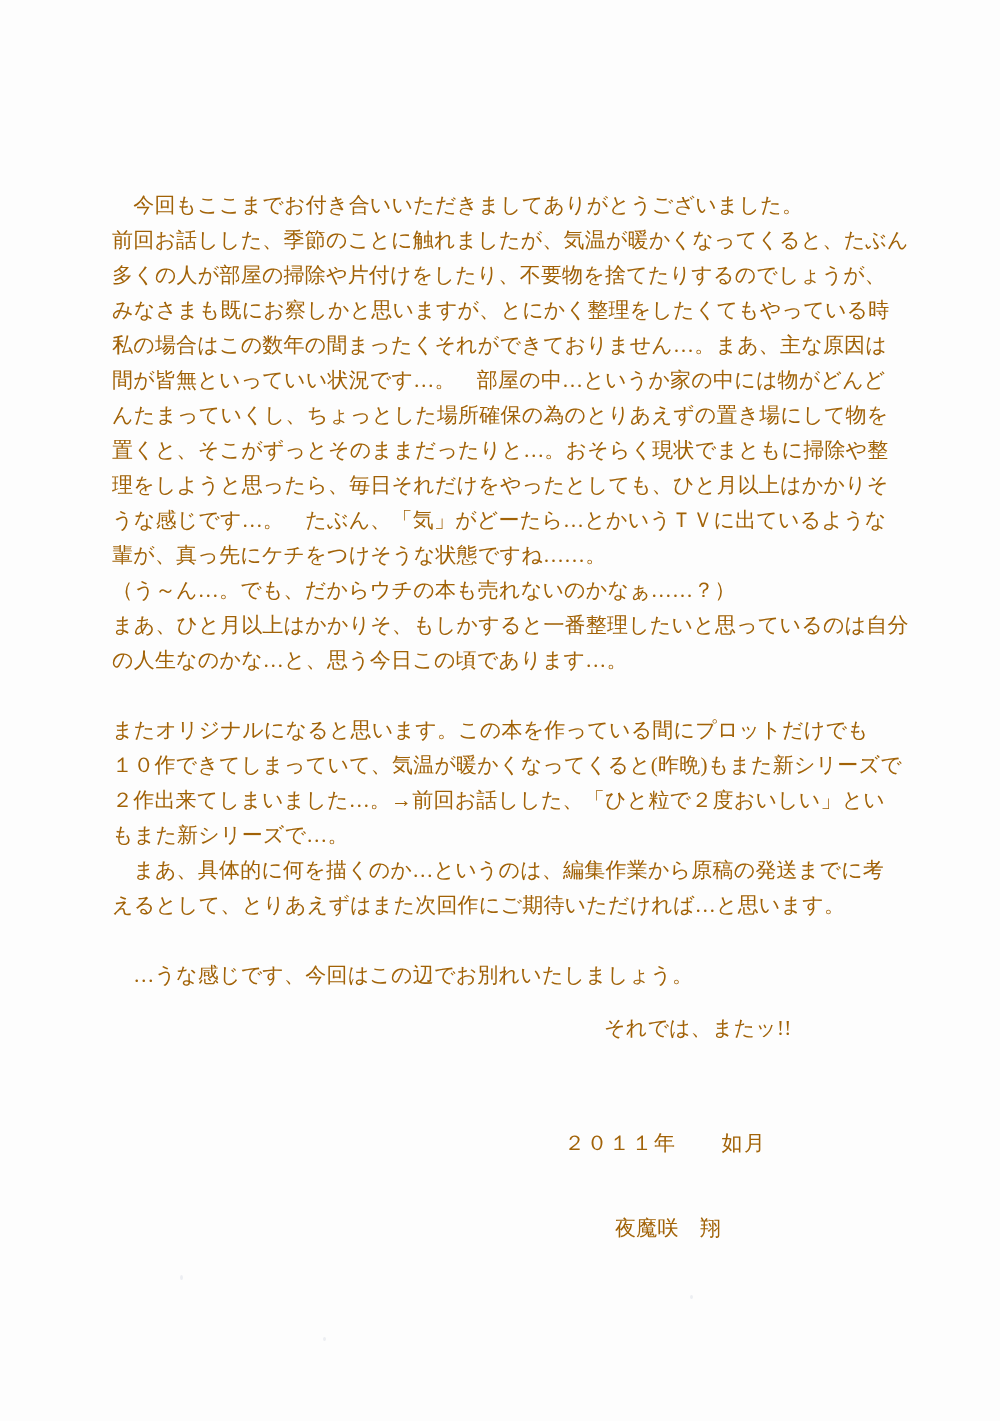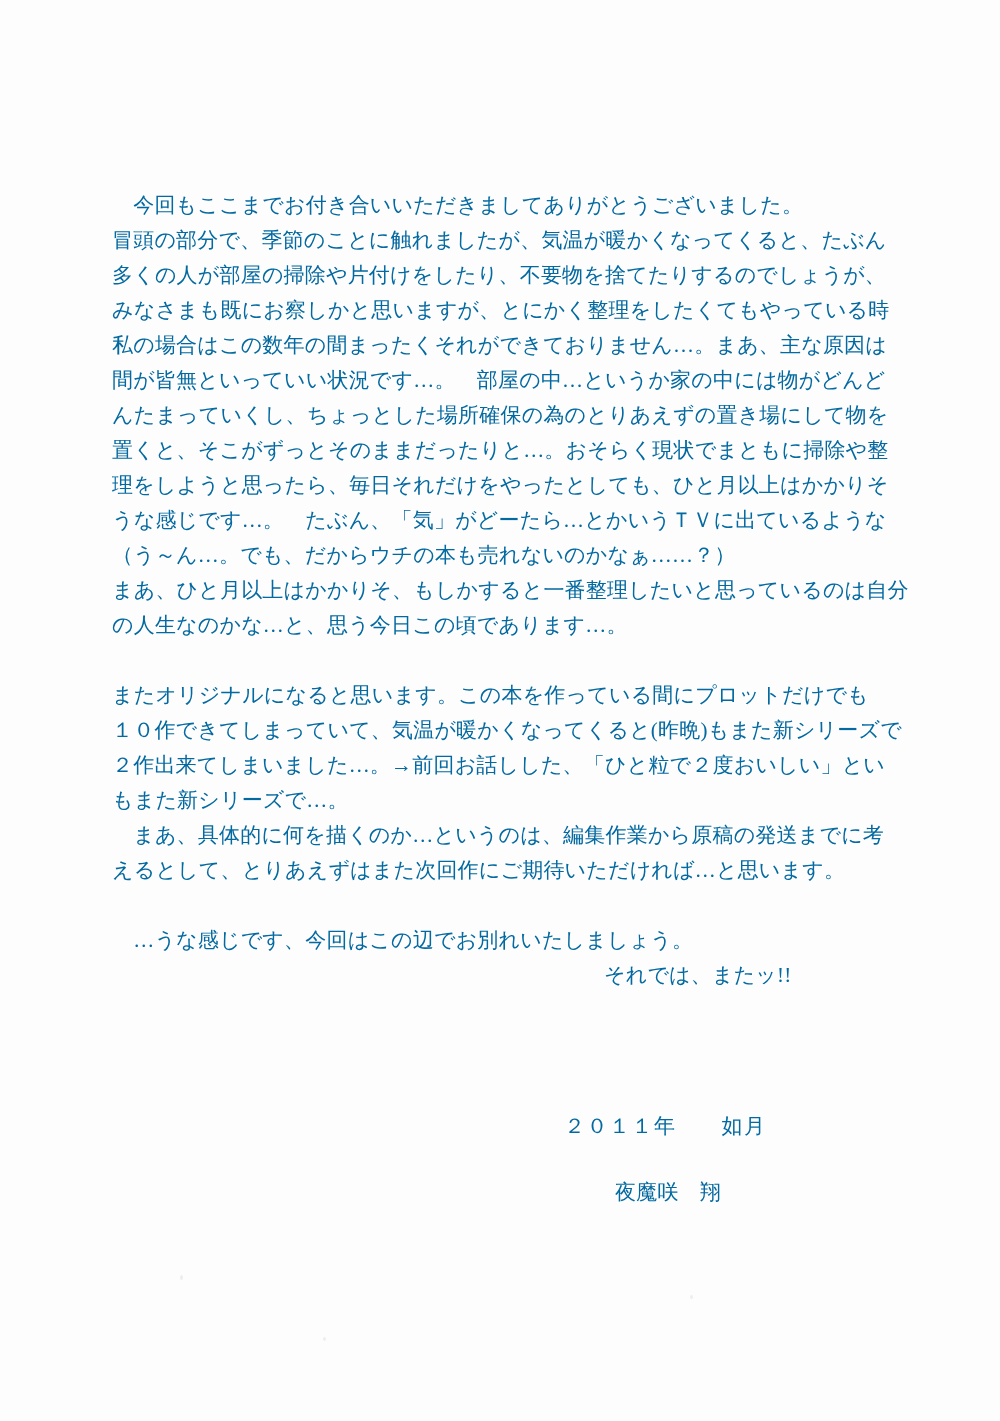--- a/index.html
+++ b/index.html
@@ -8,77 +8,79 @@
     background: #e8e8e8;
   }
   .page {
     position: relative;
     width: 1000px;
     height: 1421px;
     margin: 0 auto;
     background: #fdfdfd;
     overflow: hidden;
     font-family: "Liberation Serif", "DejaVu Serif", serif;
-    color: #0369a1;
+    color: #a16207;
   }
   .content {
     position: absolute;
     left: 112px;
     top: 188px;
     width: 790px;
   }
   .line {
     font-size: 21px;
     line-height: 35px;
     height: 35px;
     white-space: pre;
     letter-spacing: 0.2px;
   }
   .para-gap {
     height: 35px;
   }
   .farewell-line {
     margin-left: 492px;
+    margin-top: 18px;
   }
   .date-line {
-    margin-top: 116px;
+    margin-top: 80px;
     margin-left: 452px;
     letter-spacing: 1.5px;
   }
   .author-line {
-    margin-top: 31px;
+    margin-top: 50px;
     margin-left: 503px;
   }
   
   .speck {
     position: absolute;
     background: #eceef2;
     border-radius: 50%;
   }
   .speck-1 { left: 180px; top: 1275px; width: 3px; height: 5px; }
   .speck-2 { left: 323px; top: 1337px; width: 3px; height: 4px; }
   .speck-3 { left: 690px; top: 1295px; width: 3px; height: 4px; }
 </style>
 </head>
 <body>
 
 <div class="page">
   <div class="content">
 
     <div>
       <div class="line">　今回もここまでお付き合いいただきましてありがとうございました。</div>
-      <div class="line">冒頭の部分で、季節のことに触れましたが、気温が暖かくなってくると、たぶん</div>
+      <div class="line">前回お話しした、季節のことに触れましたが、気温が暖かくなってくると、たぶん</div>
       <div class="line">多くの人が部屋の掃除や片付けをしたり、不要物を捨てたりするのでしょうが、</div>
       <div class="line">みなさまも既にお察しかと思いますが、とにかく整理をしたくてもやっている時</div>
       <div class="line">私の場合はこの数年の間まったくそれができておりません…。まあ、主な原因は</div>
       <div class="line">間が皆無といっていい状況です…。　部屋の中…というか家の中には物がどんど</div>
       <div class="line">んたまっていくし、ちょっとした場所確保の為のとりあえずの置き場にして物を</div>
       <div class="line">置くと、そこがずっとそのままだったりと…。おそらく現状でまともに掃除や整</div>
       <div class="line">理をしようと思ったら、毎日それだけをやったとしても、ひと月以上はかかりそ</div>
       <div class="line">うな感じです…。　たぶん、「気」がどーたら…とかいうＴＶに出ているような</div>
+      <div class="line">輩が、真っ先にケチをつけそうな状態ですね……。</div>
       <div class="line">（う～ん…。でも、だからウチの本も売れないのかなぁ……？）</div>
       <div class="line">まあ、ひと月以上はかかりそ、もしかすると一番整理したいと思っているのは自分</div>
       <div class="line">の人生なのかな…と、思う今日この頃であります…。</div>
     </div>
 
     <div class="para-gap"></div>
 
     <div>
       <div class="line">またオリジナルになると思います。この本を作っている間にプロットだけでも</div>
       <div class="line">１０作できてしまっていて、気温が暖かくなってくると(昨晩)もまた新シリーズで</div>

